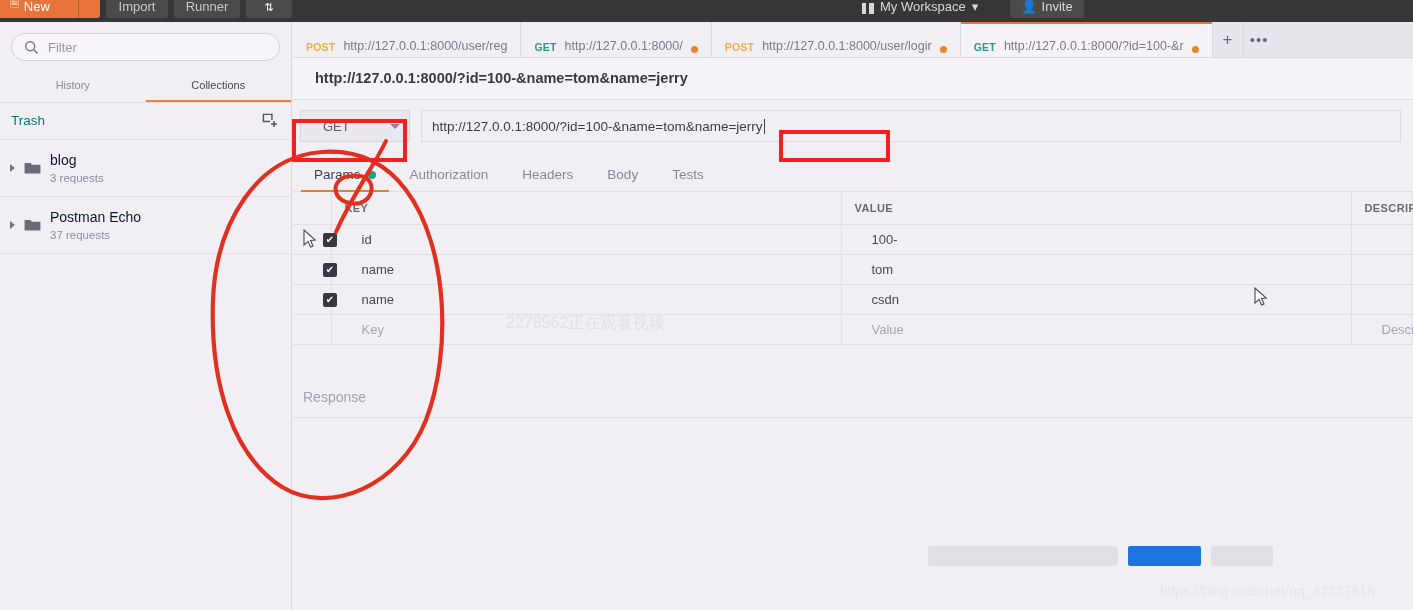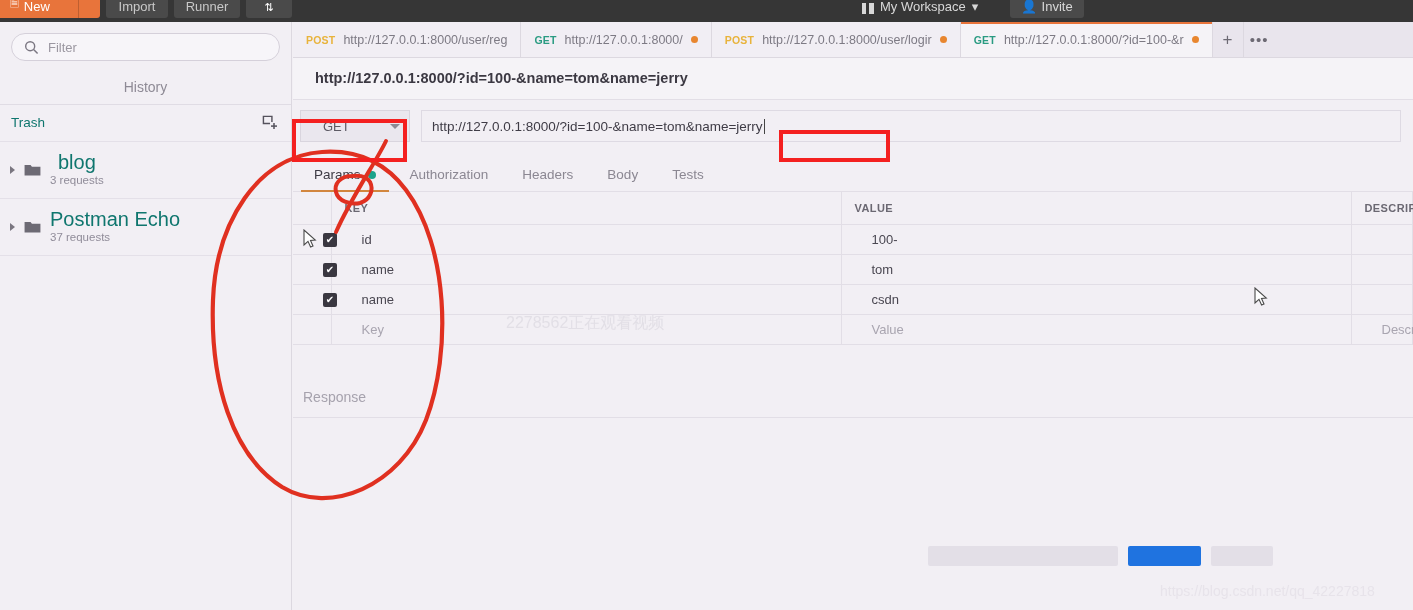--- a/index.html
+++ b/index.html
@@ -67,53 +67,53 @@
     padding: 0 12px;
   }
   .filter-box .ph { color: #9b97a1; font-size: 13px; }
   svg.ic { display: block; }
 
   .side-tabs {
     display: flex; margin-top: 10px; border-bottom: 1px solid #e0dce4;
   }
   .side-tab {
     flex: 1; text-align: center; padding: 8px 0 9px;
-    font-size: 14px; color: #8e8a95;
+    font-size: 11px; color: #8e8a95;
   }
   .side-tab.active { color: #4a4750; border-bottom: 2px solid #e8813b; }
 
   .trash-row {
     display: flex; align-items: center; justify-content: space-between;
     padding: 9px 12px 10px 11px; border-bottom: 1px solid #e4e0e8;
   }
   .trash-row .lbl { color: #0f766e; font-size: 13.5px; }
 
   .coll-item {
     display: flex; align-items: center; gap: 9px;
     padding: 12px 10px 12px 8px; border-bottom: 1px solid #e4e0e8;
   }
   .coll-arrow {
     width: 0; height: 0; border-left: 5px solid #7a7680;
     border-top: 4px solid transparent; border-bottom: 4px solid transparent;
     margin-left: 2px;
   }
-  .coll-txt .name { font-size: 20px; color: #0f766e; line-height: 17px; text-align: center; }
+  .coll-txt .name { font-size: 14px; color: #0f172a; line-height: 17px; }
   .coll-txt .sub  { font-size: 11.5px; color: #908c99; margin-top: 3px; }
 
   
   .main { position: absolute; left: 293px; top: 22px; width: 1120px; height: 588px; background: #f2eff4; }
 
   
   .tabstrip {
     position: relative; height: 36px; background: #e9e5ed;
     border-bottom: 1px solid #dcd8e0; display: flex; align-items: flex-end;
   }
   .rtab {
     height: 35px; background: #f1eef4; border-right: 1px solid #dcd8e0;
-    display: flex; align-items: center; gap: 8px; padding: 4px 13px;
+    display: flex; align-items: flex-end; gap: 8px; padding: 4px 13px;
     font-size: 12.5px; color: #7d7a84; white-space: nowrap; position: relative;
   }
   .rtab.active { background: #f5f3f7; }
   .rtab.active::before {
     content: ""; position: absolute; left: 0; right: 0; top: 0;
     height: 2px; background: #e8743b;
   }
   .verb { font-size: 10.5px; font-weight: bold; letter-spacing: .2px; }
   .verb.post { color: #e8b33b; }
   .verb.get  { color: #2a9b82; }
@@ -274,20 +274,21 @@
             <circle cx="6.6" cy="6.6" r="4.8" fill="none" stroke="#7b7782" stroke-width="1.5"></circle>
             <line x1="10.2" y1="10.2" x2="14.5" y2="14.5" stroke="#7b7782" stroke-width="1.6"></line>
           </svg>
         </span>
         <span class="ph">Filter</span>
       </div>
     </div>
 
     <div class="side-tabs">
       <div class="side-tab">History</div>
+      <div class="side-tab active">Collections</div>
     </div>
 
     <div class="trash-row">
       <span class="lbl">Trash</span>
       <span>
         <svg class="ic" width="17" height="17" viewBox="0 0 18 18">
           <path d="M1.5 2.5h9v7.5h-9z" fill="none" stroke="#55525c" stroke-width="1.5"></path>
           <rect x="8.5" y="8.5" width="8.5" height="8.5" fill="#f2eff4"></rect>
           <line x1="12.7" y1="9.6" x2="12.7" y2="16" stroke="#55525c" stroke-width="1.6"></line>
           <line x1="9.5" y1="12.8" x2="15.9" y2="12.8" stroke="#55525c" stroke-width="1.6"></line>

